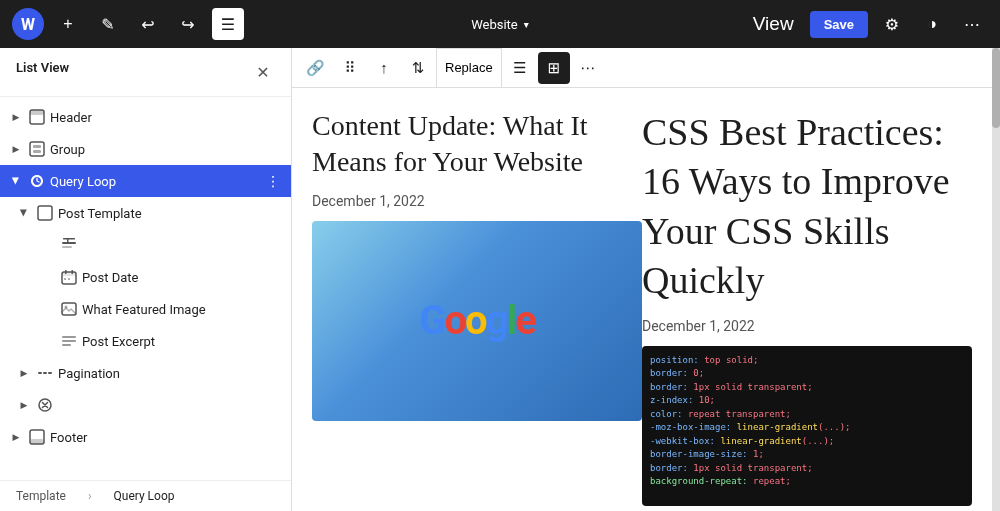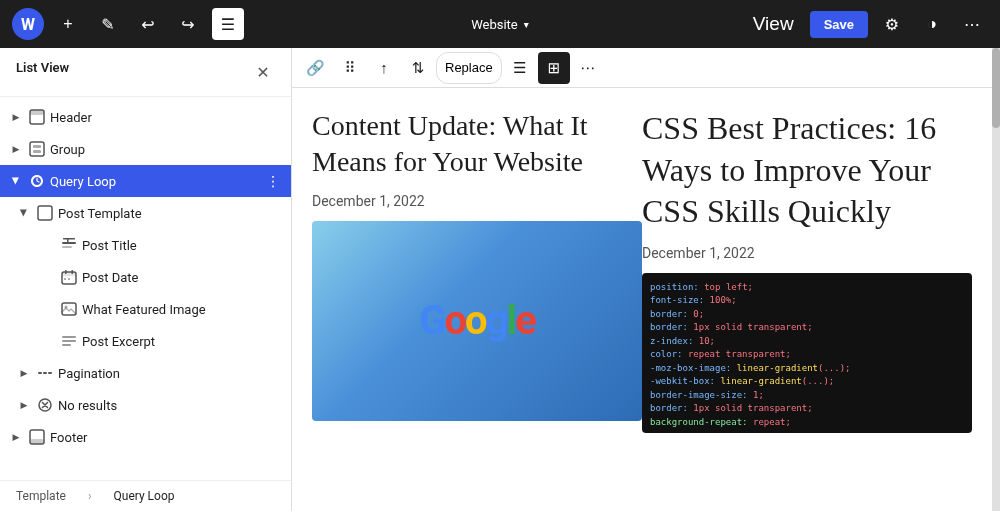--- a/index.html
+++ b/index.html
@@ -217,22 +217,22 @@
       border-radius: 4px; cursor: pointer;
       display: flex; align-items: center; justify-content: center;
       font-size: 15px; color: #1e1e1e;
     }
     .bt-btn.active { background: #1e1e1e; color: #fff; }
     .bt-label {
       font-size: 13px;
       padding: 0 8px;
       cursor: pointer;
       border: 1px solid #ddd;
-      border-radius: 12px;
-      height: 32px;
+      border-radius: 0;
+      height: 40px;
       display: flex; align-items: center;
       background: #fff;
     }
 
     
     .canvas {
       flex: 1;
       overflow-y: auto;
       overflow-x: hidden;
       padding: 0;
@@ -253,21 +253,21 @@
     .post-title-left {
       font-size: 28px;
       font-weight: 400;
       line-height: 1.3;
       margin-bottom: 12px;
       color: #1e1e1e;
       font-family: Georgia, serif;
     }
 
     .post-title-right {
-      font-size: 32px;
+      font-size: 38px;
       font-weight: 400;
       line-height: 1.3;
       margin-bottom: 12px;
       color: #1e1e1e;
       font-family: Georgia, serif;
     }
 
     .post-date {
       font-size: 14px;
       color: #555;
@@ -419,21 +419,20 @@
       <div class="tree-item indent-2">
         <span class="expand-arrow" style="visibility:hidden">▶</span>
         <span class="item-icon">
           <svg width="16" height="16" viewBox="0 0 16 16" fill="none" xmlns="http://www.w3.org/2000/svg">
             <rect x="1" y="5" width="14" height="2" rx="1" fill="#555"></rect>
             <rect x="1" y="9" width="10" height="2" rx="1" fill="#555" opacity="0.4"></rect>
             <rect x="6" y="1" width="1.5" height="4" rx="0.5" fill="#555"></rect>
             <rect x="2" y="1" width="12" height="1.5" rx="0.5" fill="#555"></rect>
           </svg>
         </span>
-        <span class="item-label">Post Title</span>
       </div>
 
       <div class="tree-item indent-2">
         <span class="expand-arrow" style="visibility:hidden">▶</span>
         <span class="item-icon">
           <svg width="16" height="16" viewBox="0 0 16 16" fill="none" xmlns="http://www.w3.org/2000/svg">
             <rect x="1" y="3" width="14" height="12" rx="2" stroke="#555" stroke-width="1.5" fill="none"></rect>
             <rect x="1" y="3" width="14" height="4" fill="#555" opacity="0.15"></rect>
             <rect x="4" y="1" width="1.5" height="4" rx="0.5" fill="#555"></rect>
             <rect x="10.5" y="1" width="1.5" height="4" rx="0.5" fill="#555"></rect>
@@ -481,21 +480,20 @@
       </div>
 
       <div class="tree-item indent-1">
         <span class="expand-arrow">▶</span>
         <span class="item-icon">
           <svg width="16" height="16" viewBox="0 0 16 16" fill="none" xmlns="http://www.w3.org/2000/svg">
             <path d="M8 2C4.69 2 2 4.69 2 8s2.69 6 6 6 6-2.69 6-6-2.69-6-6-6z" stroke="#555" stroke-width="1.5" fill="none"></path>
             <path d="M5.5 5.5l5 5M10.5 5.5l-5 5" stroke="#555" stroke-width="1.5" stroke-linecap="round"></path>
           </svg>
         </span>
-        <span class="item-label">No results</span>
       </div>
 
       <div class="tree-item indent-0">
         <span class="expand-arrow">▶</span>
         <span class="item-icon">
           <svg width="16" height="16" viewBox="0 0 16 16" fill="none" xmlns="http://www.w3.org/2000/svg">
             <rect x="1" y="1" width="14" height="14" rx="2" stroke="#555" stroke-width="1.5" fill="none"></rect>
             <rect x="1" y="10" width="14" height="5" rx="2" fill="#555" opacity="0.3"></rect>
           </svg>
         </span>
@@ -535,22 +533,21 @@
               <span class="g-blue">G</span><span class="g-red">o</span><span class="g-yellow">o</span><span class="g-blue">g</span><span class="g-green">l</span><span class="g-red">e</span>
             </div>
           </div>
         </div>
 
         <div class="post-card">
           <h2 class="post-title-right">CSS Best Practices: 16 Ways to Improve Your CSS Skills Quickly</h2>
           <p class="post-date">December 1, 2022</p>
           <div class="post-image-right">
             <div class="code-overlay">
-              <div class="code-line"><span class="code-prop">position:</span> <span class="code-val">top left;</span></div>
-              <div class="code-line"><span class="code-prop">font-size:</span> <span class="code-val">100%;</span></div>
+              <div class="code-line"><span class="code-prop">position:</span> <span class="code-val">top solid;</span></div>
               <div class="code-line"><span class="code-prop">border:</span> <span class="code-val">0;</span></div>
               <div class="code-line"><span class="code-prop">border:</span> <span class="code-val">1px solid transparent;</span></div>
               <div class="code-line"><span class="code-prop">z-index:</span> <span class="code-val">10;</span></div>
               <div class="code-line"><span class="code-prop">color:</span> <span class="code-val">repeat transparent;</span></div>
               <div class="code-line"><span class="code-prop">-moz-box-image:</span> <span class="code-yellow">linear-gradient</span><span class="code-val">(...);</span></div>
               <div class="code-line"><span class="code-prop">-webkit-box:</span> <span class="code-yellow">linear-gradient</span><span class="code-val">(...);</span></div>
               <div class="code-line"><span class="code-prop">border-image-size:</span> <span class="code-val">1;</span></div>
               <div class="code-line"><span class="code-prop">border:</span> <span class="code-val">1px solid transparent;</span></div>
               <div class="code-line"><span class="code-green">background-repeat:</span> <span class="code-val">repeat;</span></div>
             </div>

